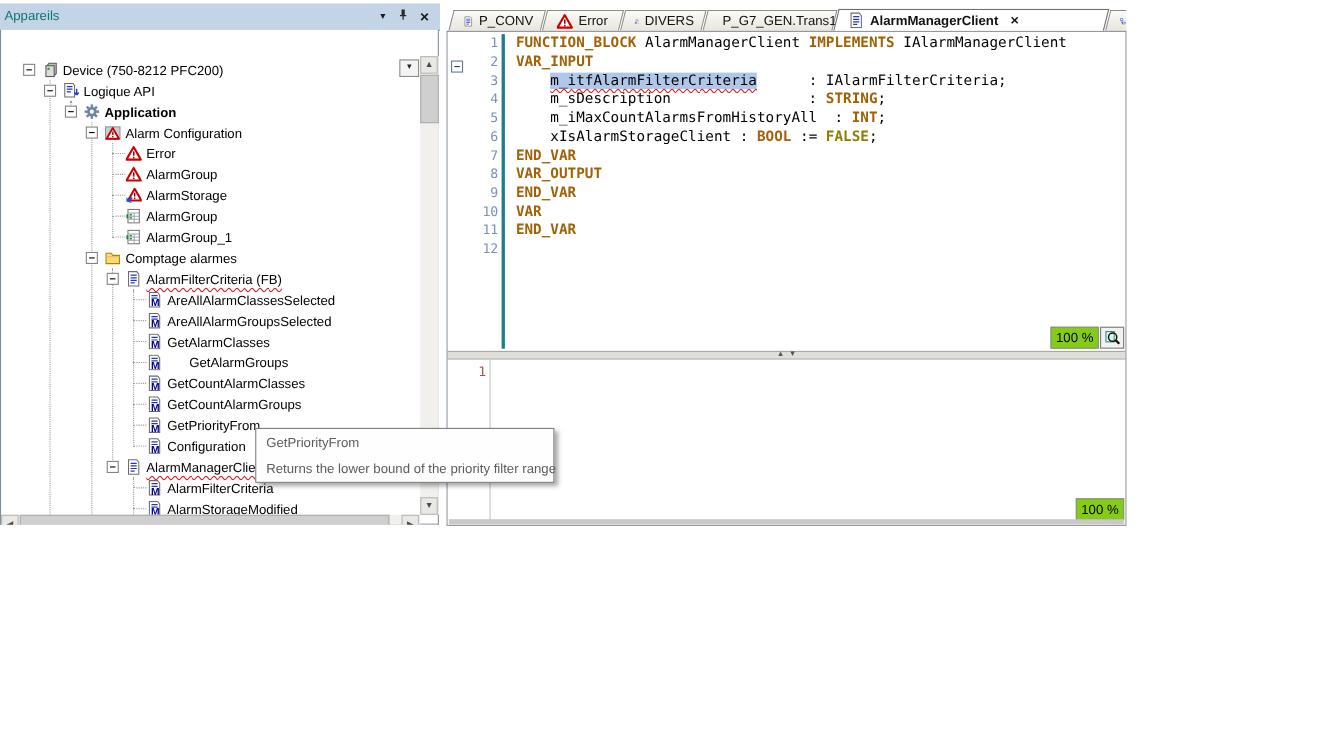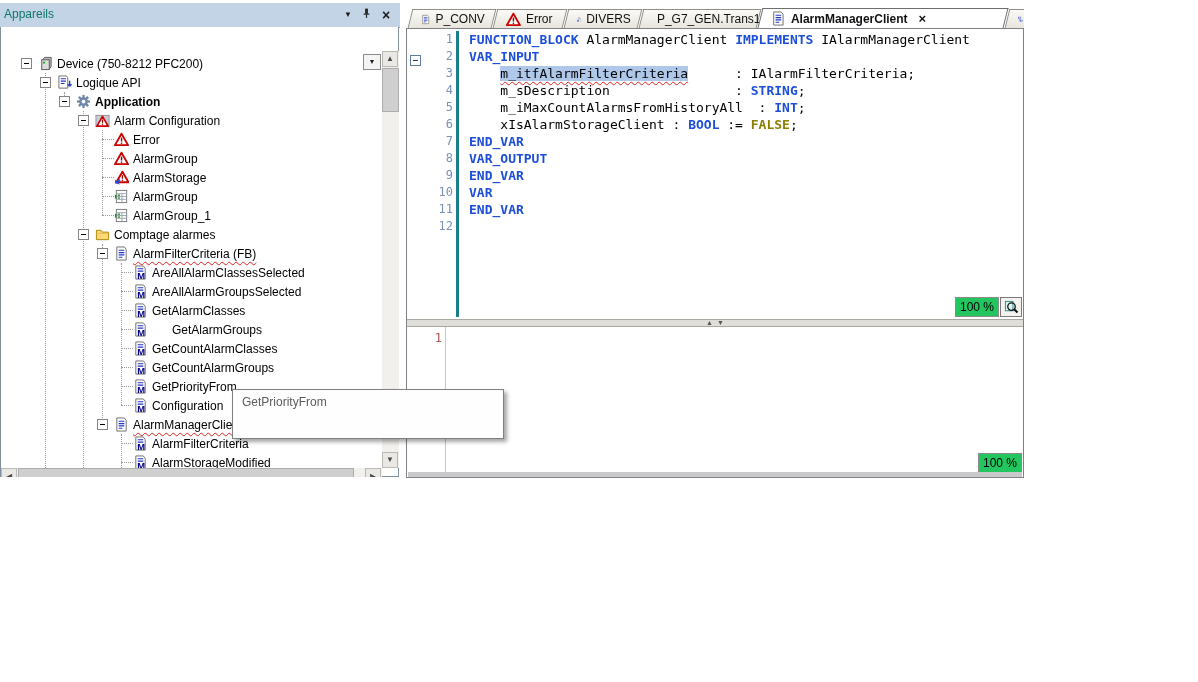--- a/index.html
+++ b/index.html
@@ -45,29 +45,29 @@
   .etlabel{font-size:12px;color:#111;}
   .etab.active .etlabel{font-weight:bold;}
   .tabclose{font-weight:bold;font-size:13px;margin-left:6px;color:#111;line-height:12px;}
 
   #ed-box{position:absolute;left:0;top:20px;width:618px;height:450px;border:1px solid #7E8288;box-sizing:border-box;background:#fff;z-index:2;}
   #decl{position:absolute;left:0;top:0;width:616px;height:290px;background:#fff;overflow:hidden;
         font-family:"DejaVu Sans Mono",monospace;font-size:13px;}
   .dnum{position:absolute;left:0;width:46px;text-align:right;color:#7B91B7;font-size:12px;line-height:17px;}
   .dsep{position:absolute;left:49px;top:2px;width:3px;height:286px;background:#1B7E8A;}
   .dline{position:absolute;left:62px;height:17px;line-height:17px;white-space:pre;}
-  .kw{color:#1d4ed8;font-weight:bold;}
+  .kw{color:#a16207;font-weight:bold;}
   .cst{color:#8B8000;font-weight:bold;}
   .selhl{background:#AFC8EA;}
   .werr2{text-decoration-line:underline;text-decoration-style:wavy;text-decoration-color:#E02020;
          text-decoration-thickness:1px;text-underline-offset:3px;}
   .foldbox{position:absolute;left:3px;top:26px;width:11px;height:11px;border:1px solid #5E7APX;border:1px solid #5E7A9E;background:#fff;box-sizing:border-box;}
   .foldbox::after{content:"";position:absolute;left:2px;right:2px;top:4px;height:1px;background:#204080;}
 
-  .zoombox{position:absolute;width:44px;height:20px;border:1px solid #8C8C8C;background:#22c55e;
+  .zoombox{position:absolute;width:44px;height:20px;border:1px solid #8C8C8C;background:#84cc16;
            box-sizing:border-box;text-align:center;line-height:18px;font-size:12px;font-family:"Liberation Sans",sans-serif;}
   .magbtn{position:absolute;width:22px;height:20px;border:1px solid #7A7A7A;background:#F3F2EE;box-sizing:border-box;
           display:flex;align-items:center;justify-content:center;}
 
   #splitter{position:absolute;left:0;top:290px;width:616px;height:8px;background:#DFDED8;
             border-top:1px solid #A9A9A2;border-bottom:1px solid #A9A9A2;box-sizing:border-box;text-align:center;}
   #splitter span{font-size:7px;color:#555;line-height:6px;vertical-align:top;margin:0 2px;}
 
   #bodyed{position:absolute;left:0;top:298px;width:616px;height:150px;background:#fff;overflow:hidden;
           font-family:"DejaVu Sans Mono",monospace;font-size:13px;}
@@ -439,15 +439,16 @@
         <div class="bnum">1</div>
         <div class="bsep"></div>
         <div class="zoombox" style="left:571px;top:126px;">100 %</div>
         <div id="body-hbar"></div>
       </div>
     </div>
   </div>
 
   <div id="tooltip">
     <div class="tt1">GetPriorityFrom</div>
+    <div class="tt2">Returns the lower bound of the priority filter range</div>
   </div>
 
 </div>
 
 </body></html>

